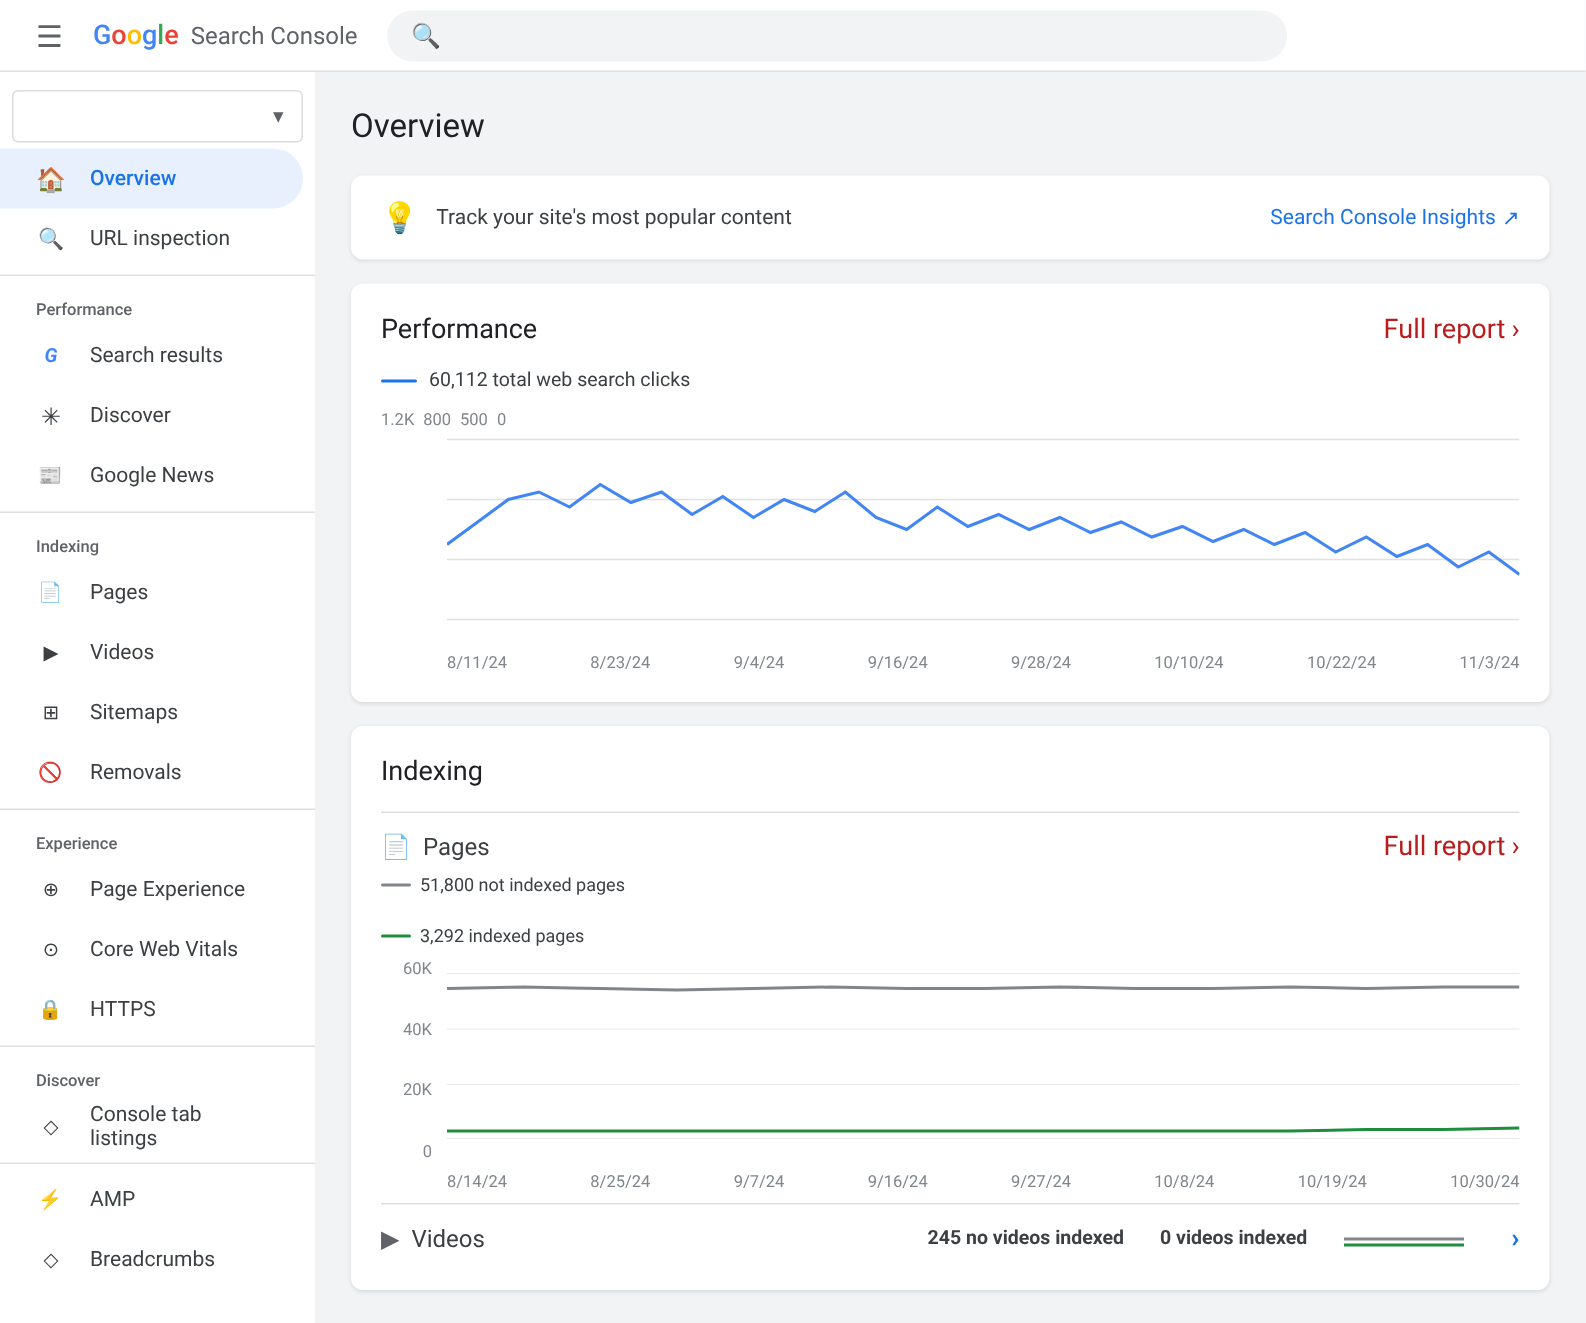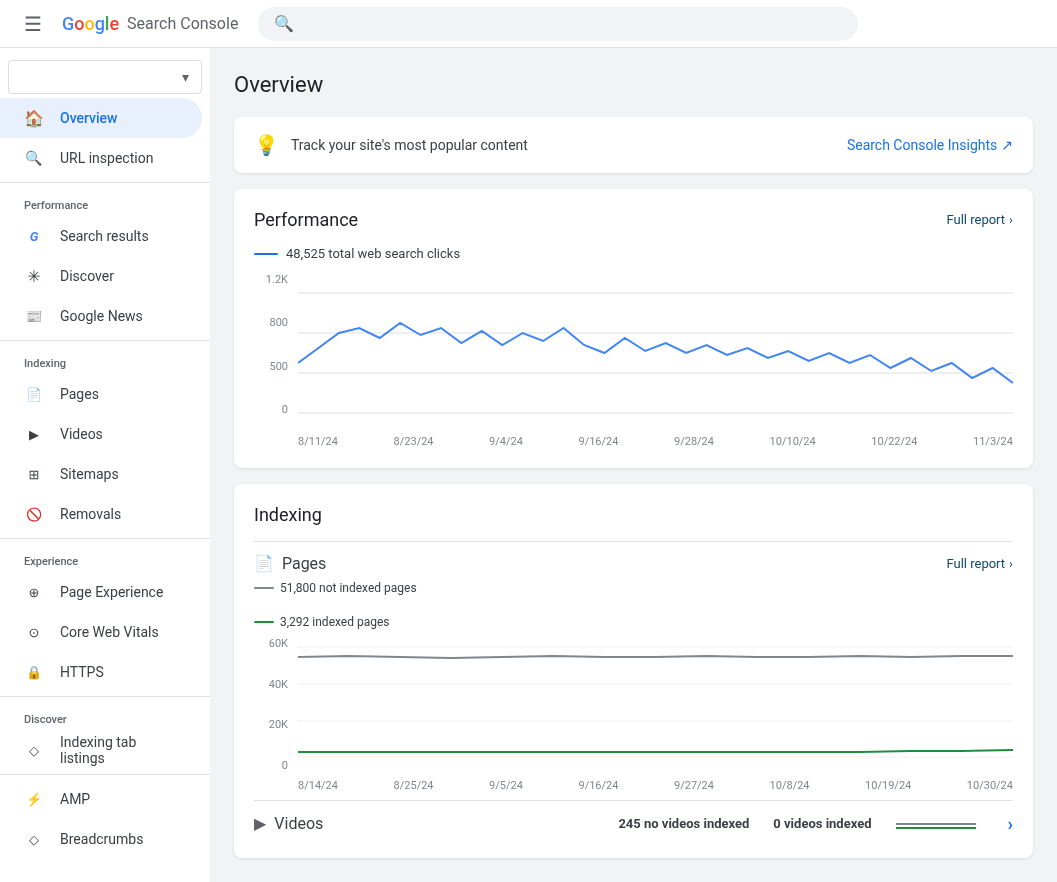--- a/index.html
+++ b/index.html
@@ -144,22 +144,22 @@
       box-shadow: 0 1px 3px rgba(0,0,0,0.1);
     }
     .card-header {
       display: flex;
       align-items: center;
       justify-content: space-between;
       margin-bottom: 16px;
     }
     .card-title { font-size: 18px; font-weight: 400; color: #202124; }
     .card-link {
-      font-size: 13px;
-      color: #0c4a6e;
+      font-size: 18px;
+      color: #b91c1c;
       text-decoration: none;
       display: flex;
       align-items: center;
       gap: 4px;
       cursor: pointer;
     }
     
     
     .chart-legend {
       display: flex;
@@ -300,21 +300,21 @@
     <div class="nav-item">
       <span class="nav-icon" style="font-size:13px;">🔒</span>
       <span>HTTPS</span>
     </div>
 
     <div class="nav-divider"></div>
 
     <div class="nav-section-label">Discover</div>
     <div class="nav-item">
       <span class="nav-icon" style="font-size:13px;">◇</span>
-      <span>Indexing tab listings</span>
+      <span>Console tab listings</span>
     </div>
 
     <div class="nav-divider"></div>
 
     <div class="nav-item">
       <span class="nav-icon" style="font-size:13px;">⚡</span>
       <span>AMP</span>
     </div>
     <div class="nav-item">
       <span class="nav-icon" style="font-size:13px;">◇</span>
@@ -342,25 +342,25 @@
       <div class="card-header">
         <span class="card-title">Performance</span>
         <a class="card-link">
           <span>Full report</span>
           <span>›</span>
         </a>
       </div>
 
       <div class="chart-legend">
         <div class="legend-line legend-line-blue"></div>
-        <span>48,525 total web search clicks</span>
+        <span>60,112 total web search clicks</span>
       </div>
 
       <div style="position:relative;width:100%;padding-left:44px;">
-        <div style="position:absolute;left:0;top:0;bottom:32px;width:40px;display:flex;flex-direction:column;justify-content:space-between;">
+        <div style="position:absolute;left:0;top:0;bottom:8px;width:40px;display:flex;flex-direction:row;justify-content:space-between;">
           <span style="font-size:11px;color:#80868b;text-align:right;padding-right:6px;">1.2K</span>
           <span style="font-size:11px;color:#80868b;text-align:right;padding-right:6px;">800</span>
           <span style="font-size:11px;color:#80868b;text-align:right;padding-right:6px;">500</span>
           <span style="font-size:11px;color:#80868b;text-align:right;padding-right:6px;">0</span>
         </div>
         <svg width="100%" height="160" viewBox="0 0 700 160" preserveAspectRatio="none" style="display:block;">
 
           <g class="grid-lines">
             <line x1="0" y1="20" x2="700" y2="20" stroke="#e0e0e0" stroke-width="0.5"></line>
             <line x1="0" y1="60" x2="700" y2="60" stroke="#e0e0e0" stroke-width="0.5"></line>
@@ -463,21 +463,21 @@
             <line x1="0" y1="120" x2="700" y2="120" stroke="#e0e0e0" stroke-width="0.5"></line>
           </g>
 
           <polyline fill="none" stroke="#80868b" stroke-width="2" points="0,20 50,19 100,20 150,21 200,20 250,19 300,20 350,20 400,19 450,20 500,20 550,19 600,20 650,19 700,19"></polyline>
 
           <polyline fill="none" stroke="#1e8e3e" stroke-width="2" points="0,115 50,115 100,115 150,115 200,115 250,115 300,115 350,115 400,115 450,115 500,115 550,115 600,114 650,114 700,113"></polyline>
         </svg>
         <div class="chart-x-axis" style="display:flex;justify-content:space-between;font-size:11px;color:#80868b;padding-top:2px;">
           <span>8/14/24</span>
           <span>8/25/24</span>
-          <span>9/5/24</span>
+          <span>9/7/24</span>
           <span>9/16/24</span>
           <span>9/27/24</span>
           <span>10/8/24</span>
           <span>10/19/24</span>
           <span>10/30/24</span>
         </div>
       </div>
 
       <div class="videos-row">
         <div class="videos-row-left">

